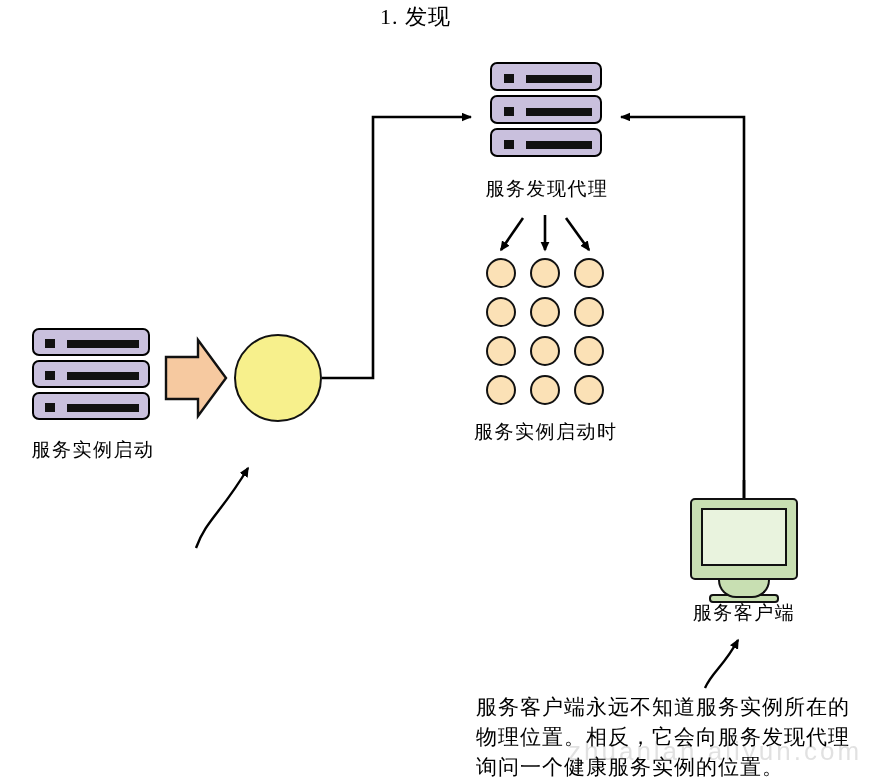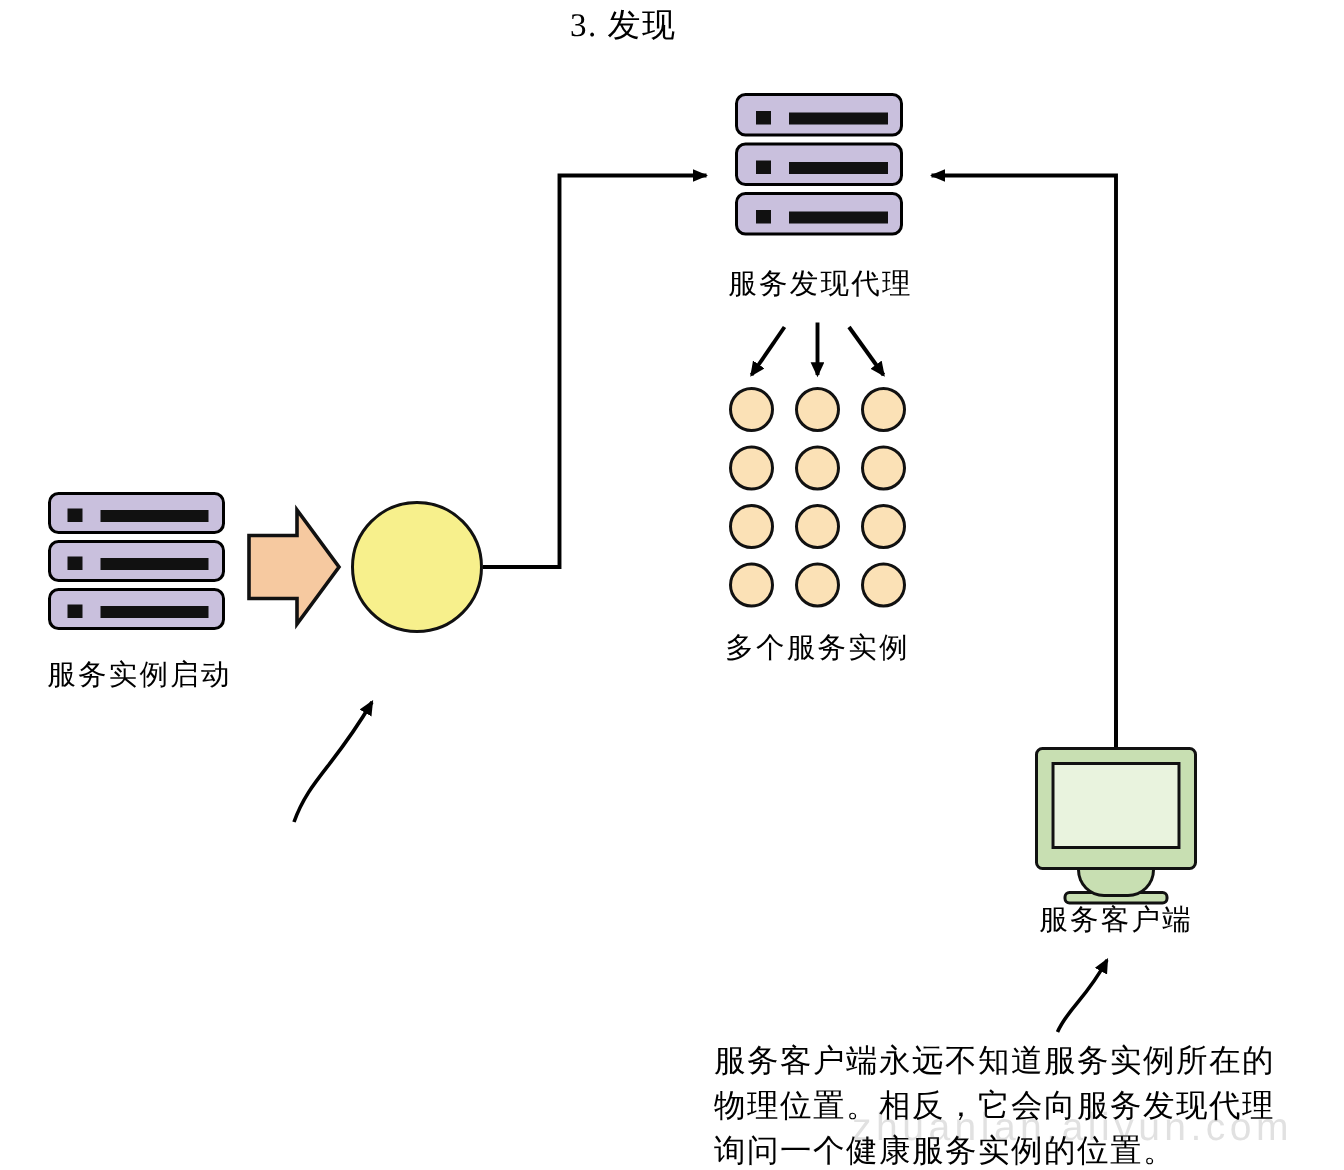--- a/index.html
+++ b/index.html
@@ -175,21 +175,21 @@
     width: 896px;
     height: 780px;
     pointer-events: none;
   }
 </style>
 </head>
 <body>
 
 <div id="canvas">
 
-  <div class="abs title">3. 发现</div>
+  <div class="abs title">1. 发现</div>
 
   <svg class="overlay" viewBox="0 0 896 780" xmlns="http://www.w3.org/2000/svg">
     <defs>
       <marker id="ah" markerWidth="11" markerHeight="11" refX="9" refY="4.2" orient="auto" markerUnits="userSpaceOnUse">
         <path d="M0,0 L10,4.2 L0,8.4 z" fill="#000000"></path>
       </marker>
       <marker id="ah-small" markerWidth="12" markerHeight="12" refX="8.5" refY="4.6" orient="auto" markerUnits="userSpaceOnUse">
         <path d="M0,0 L10,4.6 L0,9.2 z" fill="#000000"></path>
       </marker>
     </defs>
@@ -255,21 +255,21 @@
     <div class="circle" style="left:574px; top:297px;"></div>
 
     <div class="circle" style="left:486px; top:336px;"></div>
     <div class="circle" style="left:530px; top:336px;"></div>
     <div class="circle" style="left:574px; top:336px;"></div>
 
     <div class="circle" style="left:486px; top:375px;"></div>
     <div class="circle" style="left:530px; top:375px;"></div>
     <div class="circle" style="left:574px; top:375px;"></div>
   </div>
-  <div class="shape-label" style="left:474px; top:419px; width:142px;">多个服务实例</div>
+  <div class="shape-label" style="left:474px; top:419px; width:142px;">服务实例启动时</div>
 
   <div class="server-stack instances abs" style="left:32px; top:328px;">
     <div class="server-unit">
       <div class="server-led"></div>
       <div class="server-bar"></div>
     </div>
     <div class="server-unit">
       <div class="server-led"></div>
       <div class="server-bar"></div>
     </div>

